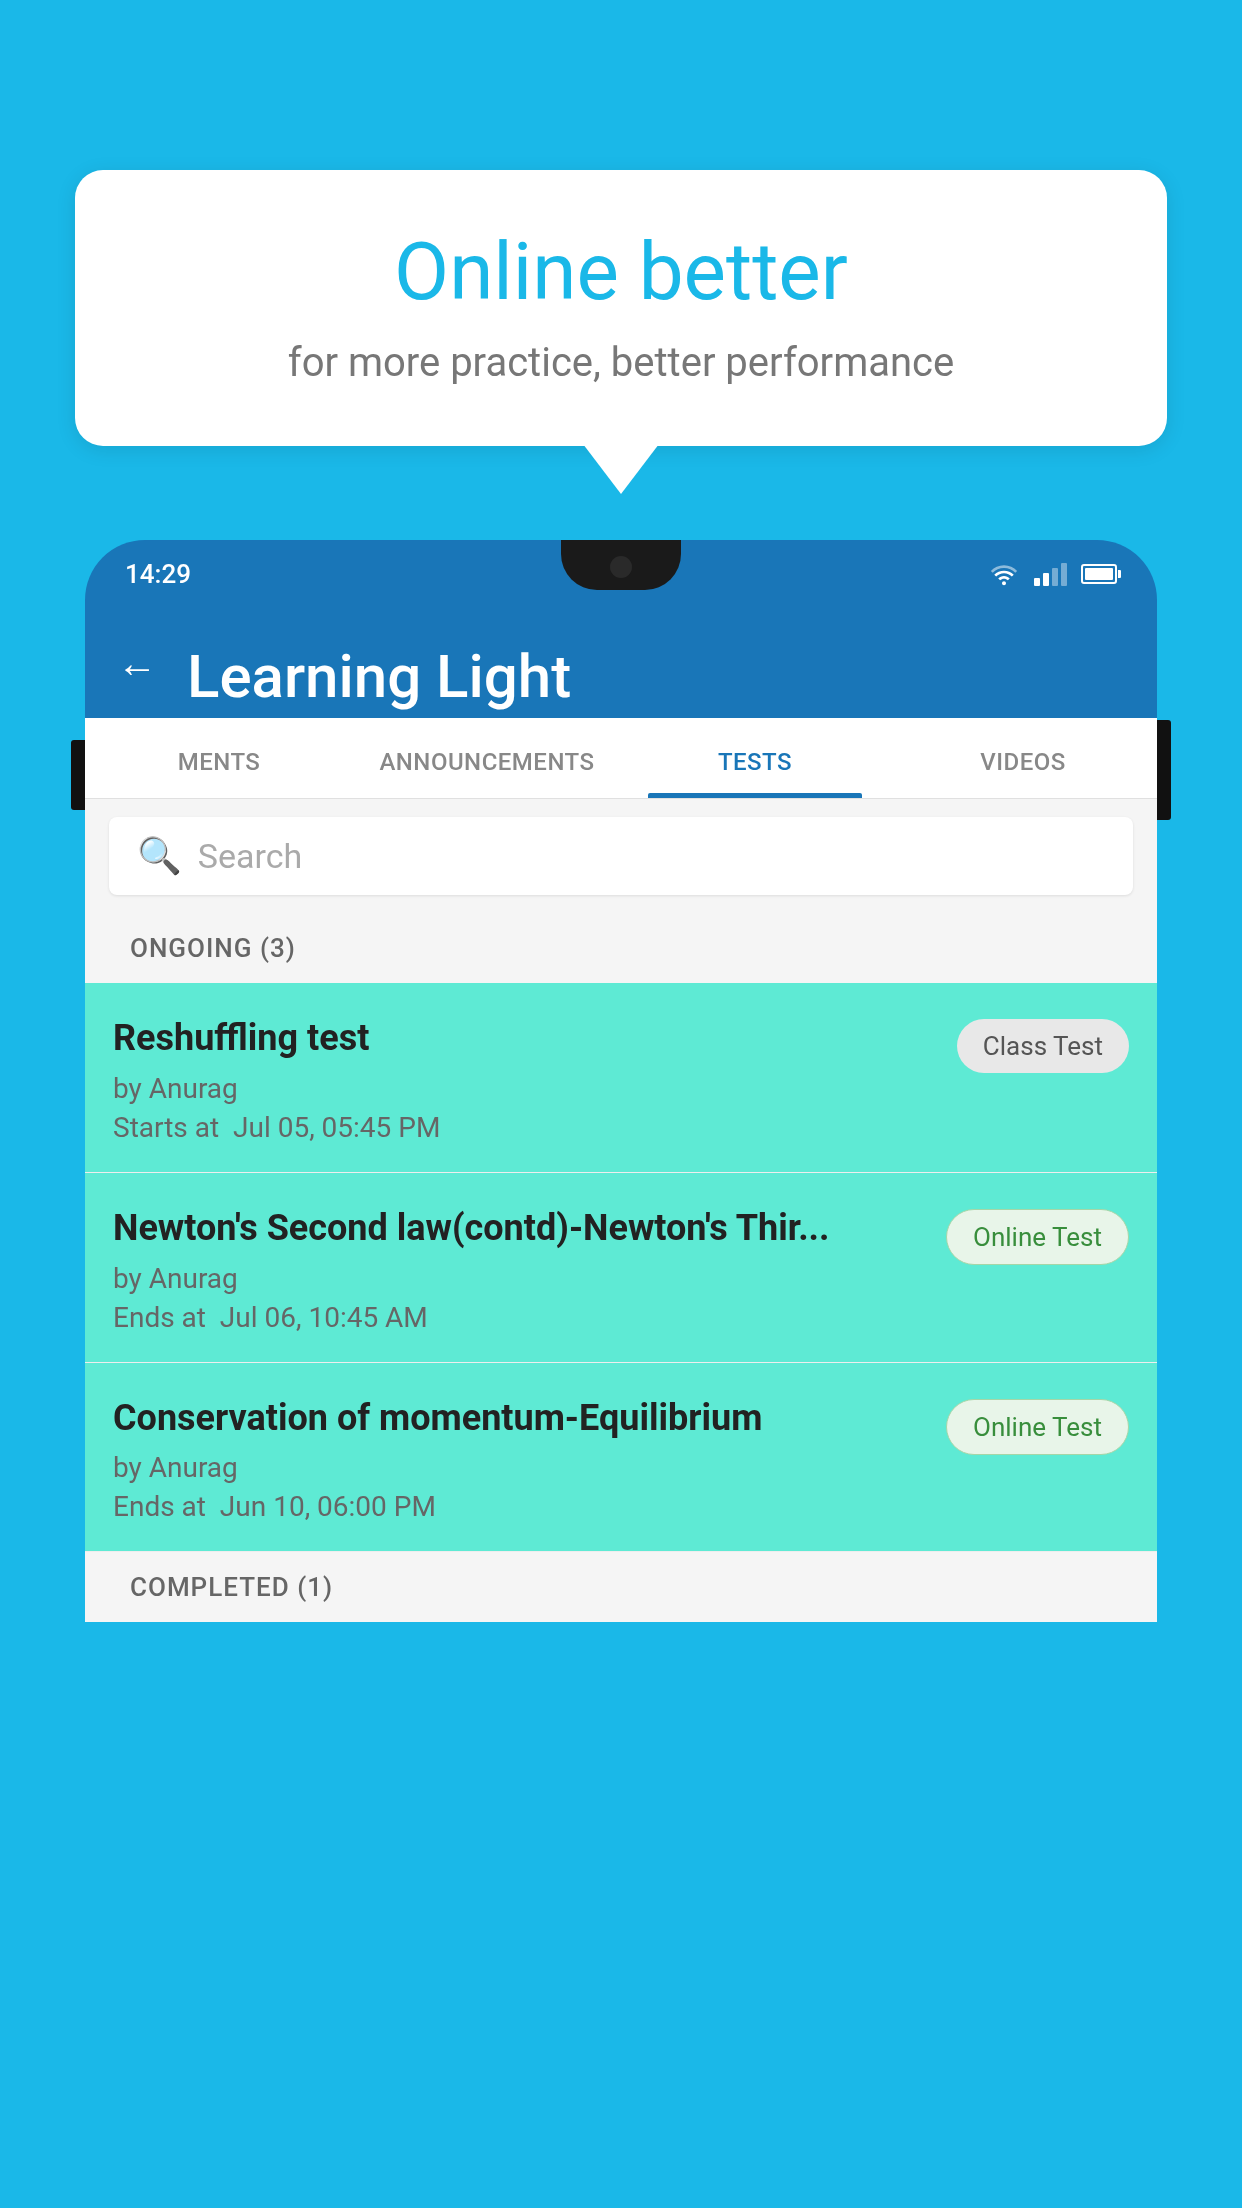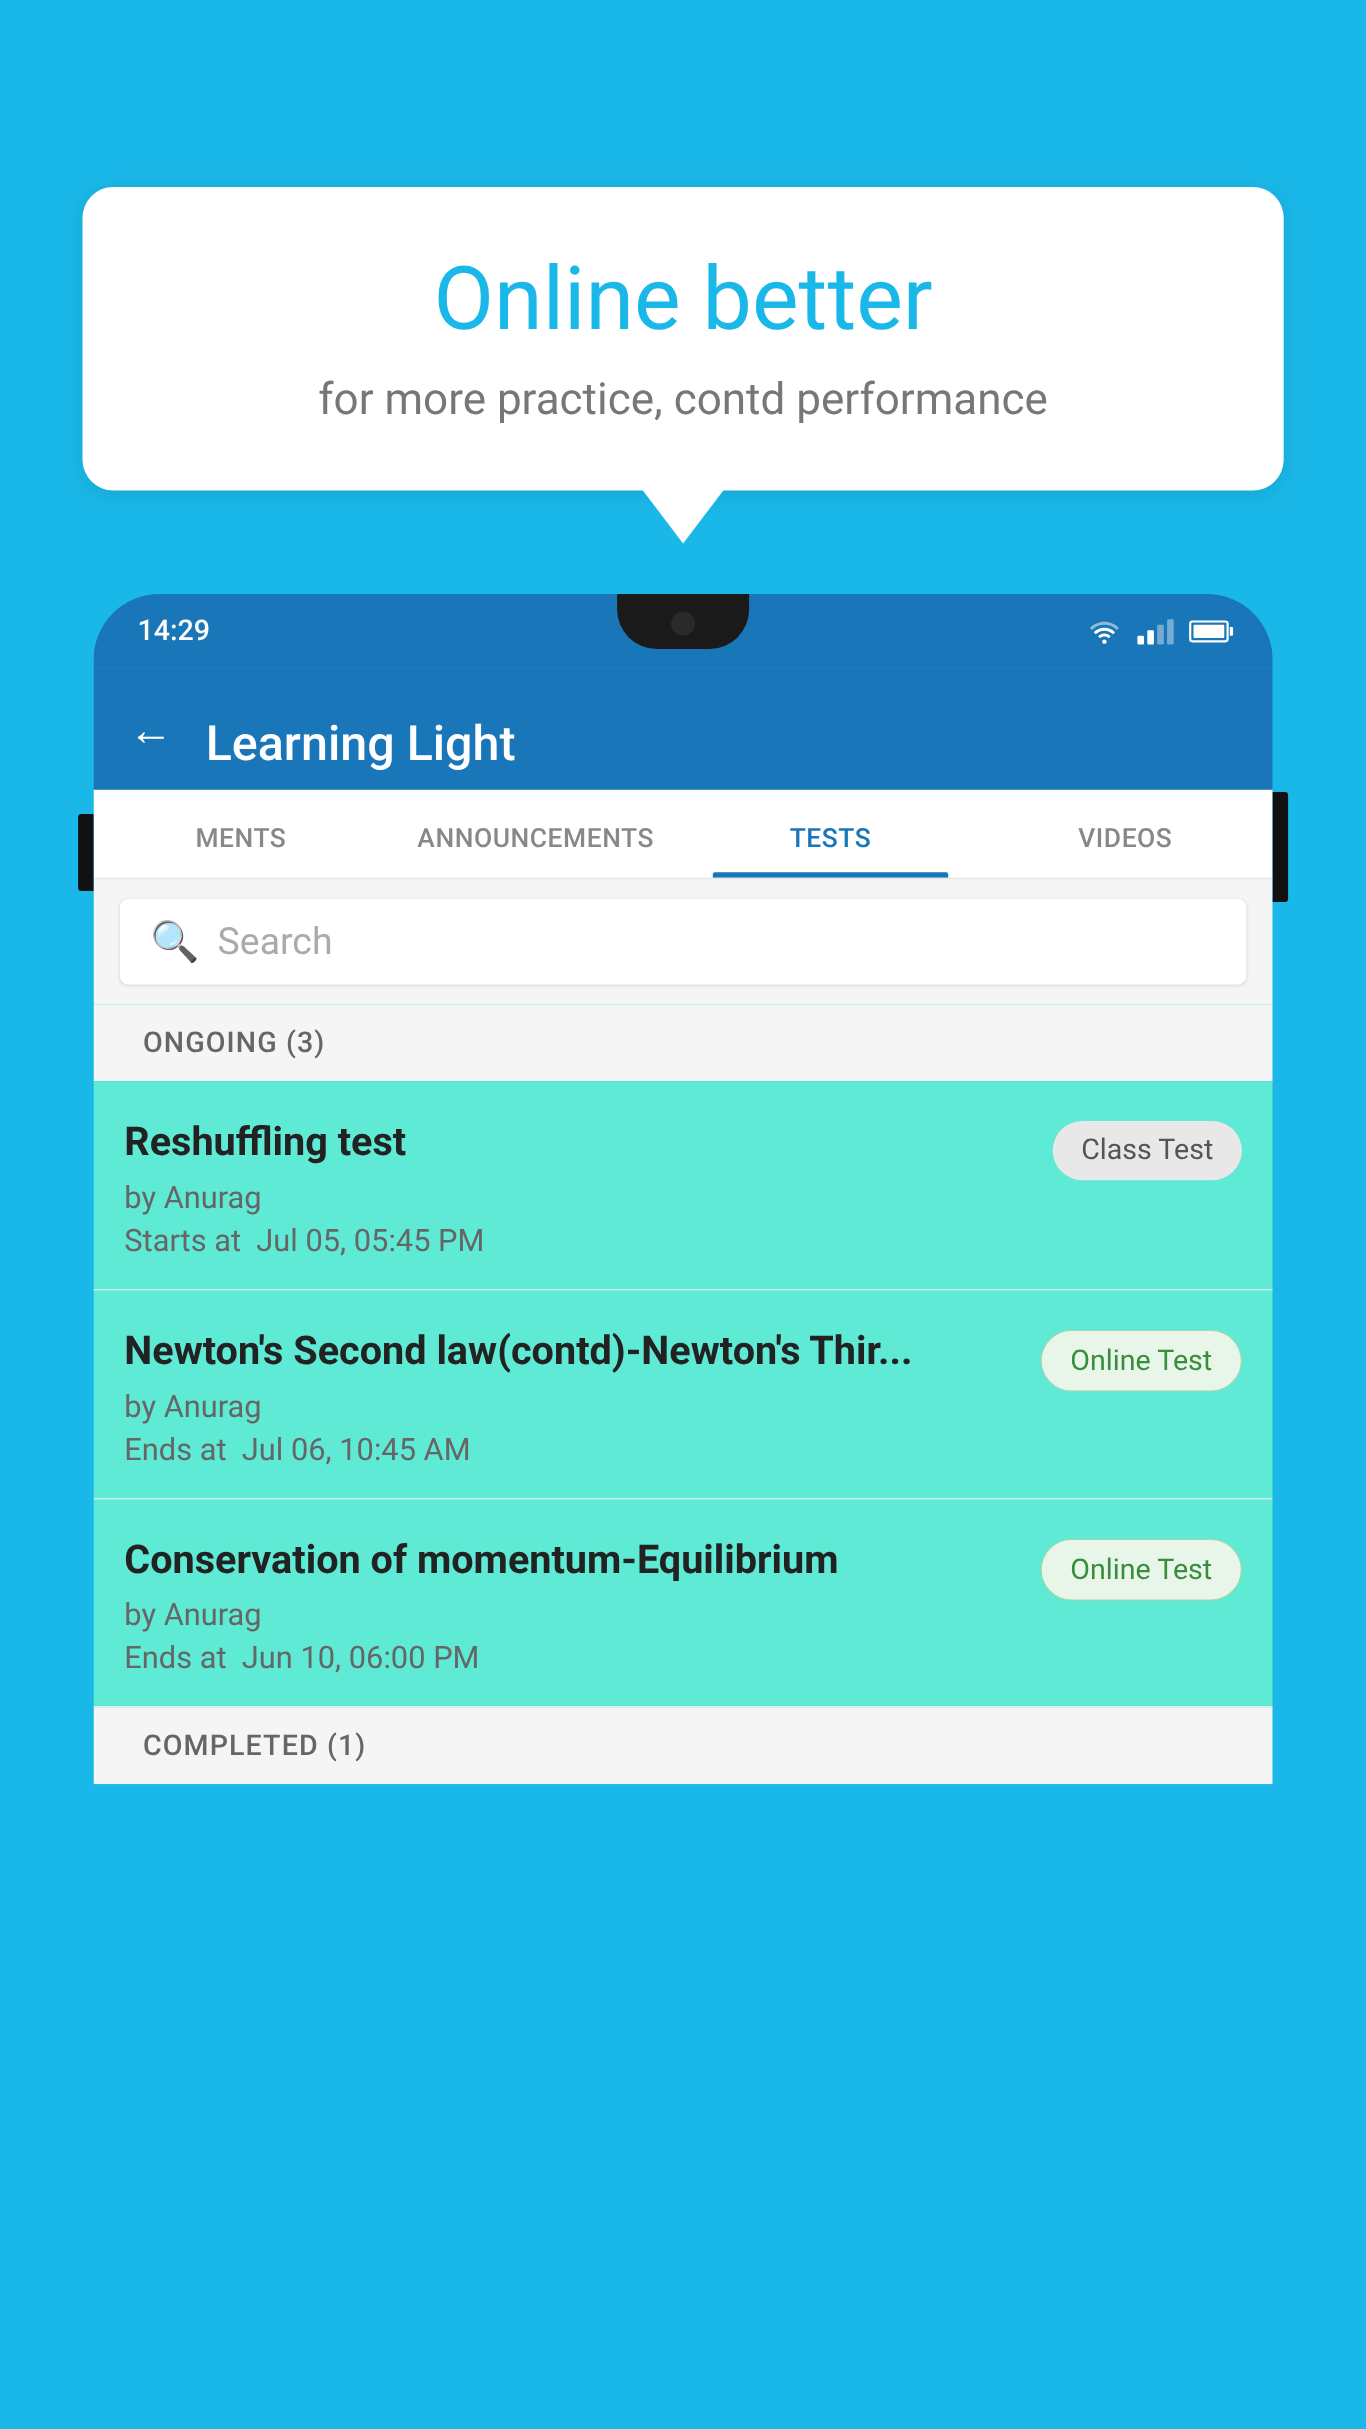--- a/index.html
+++ b/index.html
@@ -164,21 +164,21 @@
     }
 
     .back-arrow {
       color: white;
       font-size: 40px;
       cursor: pointer;
     }
 
     .app-title {
       color: white;
-      font-size: 44px;
+      font-size: 60px;
       font-weight: 500;
       margin-top: 26px;
     }
 
     
     .tab-bar {
       background: white;
       display: flex;
       border-bottom: 1px solid #e0e0e0;
       overflow: hidden;
@@ -334,21 +334,21 @@
     .wifi-svg {
       width: 32px;
       height: 24px;
     }
   </style>
 </head>
 <body>
 
 <div class="speech-bubble">
   <div class="bubble-title">Online better</div>
-  <div class="bubble-subtitle">for more practice, contd performance</div>
+  <div class="bubble-subtitle">for more practice, better performance</div>
 </div>
 
 <div class="phone-container">
   <div class="phone-left-btn"></div>
   <div class="phone-right-btn"></div>
 
   <div class="phone-inner">
 
     <div class="status-bar">
       <span class="status-bar-time">14:29</span>

